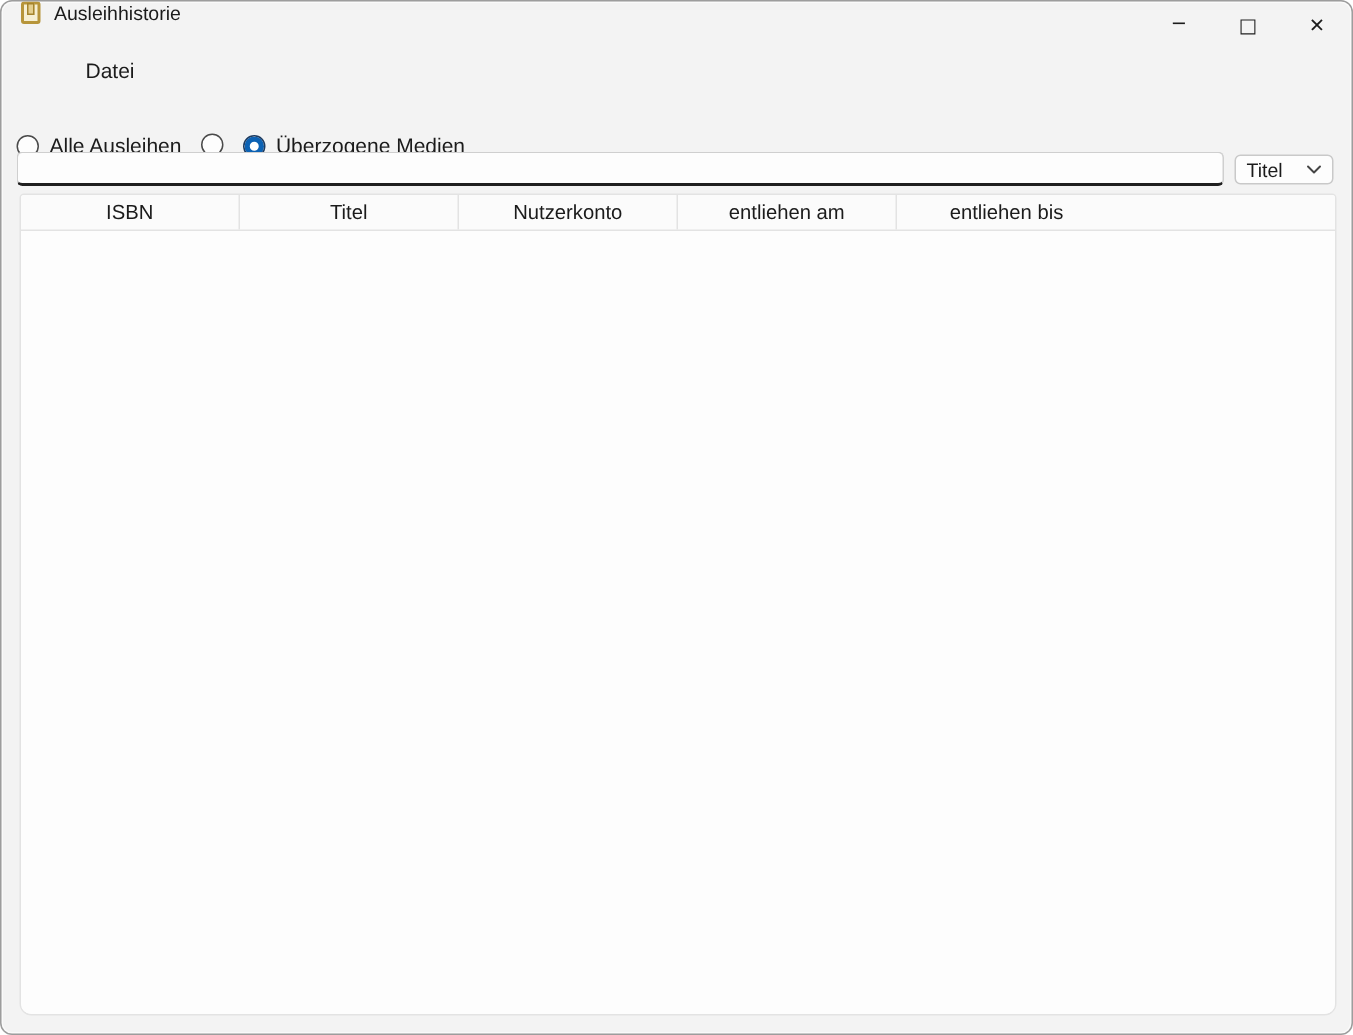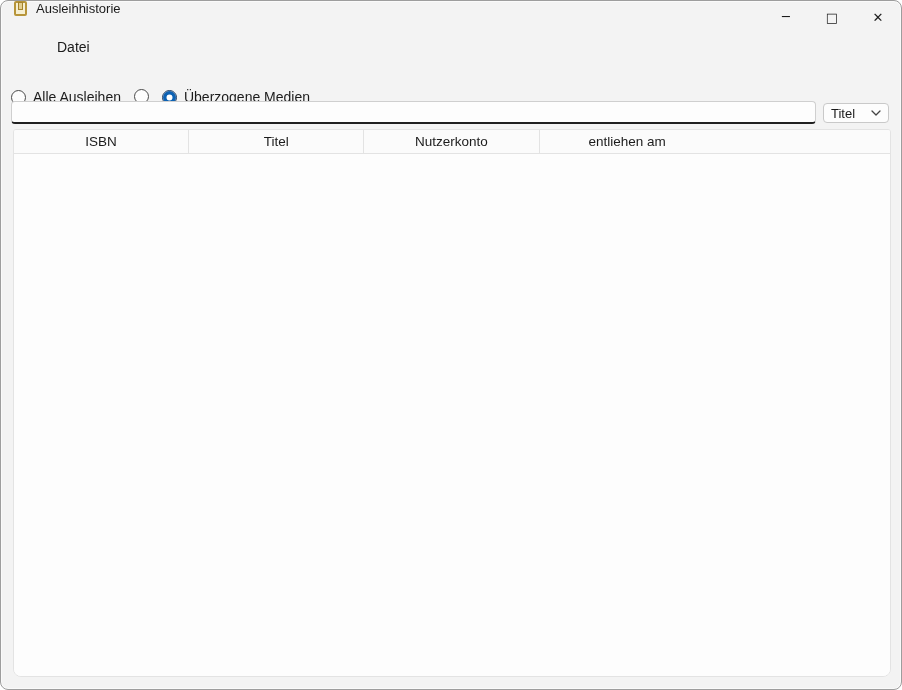--- a/index.html
+++ b/index.html
@@ -73,21 +73,21 @@
 
   
   .table {
     position:absolute; left:12px; top:128px; width:878px; height:548px;
     background:#fdfdfd;
     border:1px solid #e3e3e3;
     border-radius:3px 3px 8px 8px;
     overflow:hidden;
   }
   .thead {
-    display:grid; grid-template-columns:repeat(5, 1fr);
+    display:grid; grid-template-columns:repeat(6, 1fr);
     height:24px; background:#fbfbfb; border-bottom:1px solid #e3e3e3;
   }
   .th {
     display:flex; align-items:center; justify-content:center;
     font-size:13.5px; color:#1b1b1b;
     border-right:1px solid #e3e3e3;
     white-space:nowrap; overflow:hidden;
   }
   .th:last-child { border-right:none; }
   .tbody { position:absolute; left:0; right:0; top:25px; bottom:0; background:#fdfdfd; }
@@ -143,17 +143,18 @@
         </svg>
     </span>
   </div>
 
   <div class="table">
     <div class="thead">
       <div class="th">ISBN</div>
       <div class="th">Titel</div>
       <div class="th">Nutzerkonto</div>
       <div class="th">entliehen am</div>
+      <div class="th">entliehen bis</div>
     </div>
     <div class="tbody"></div>
   </div>
 
 </div>
 
 </body></html>

